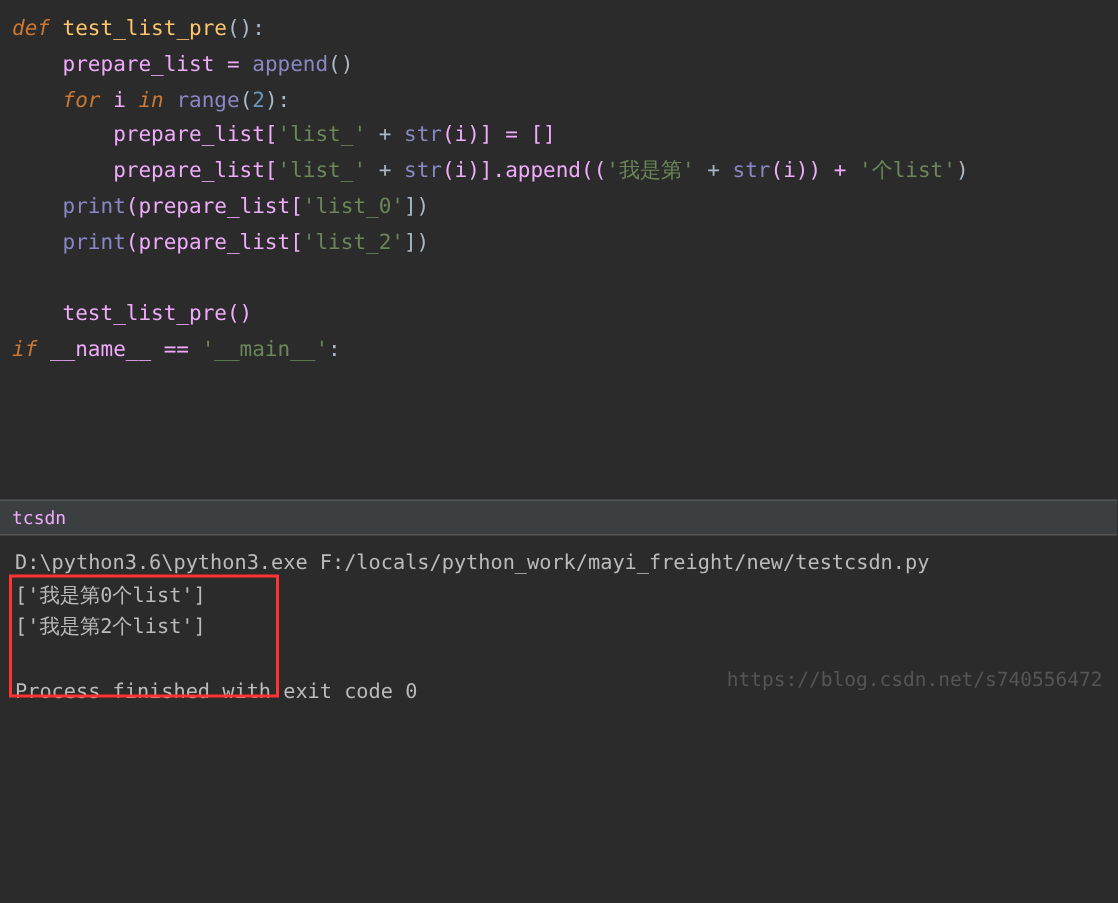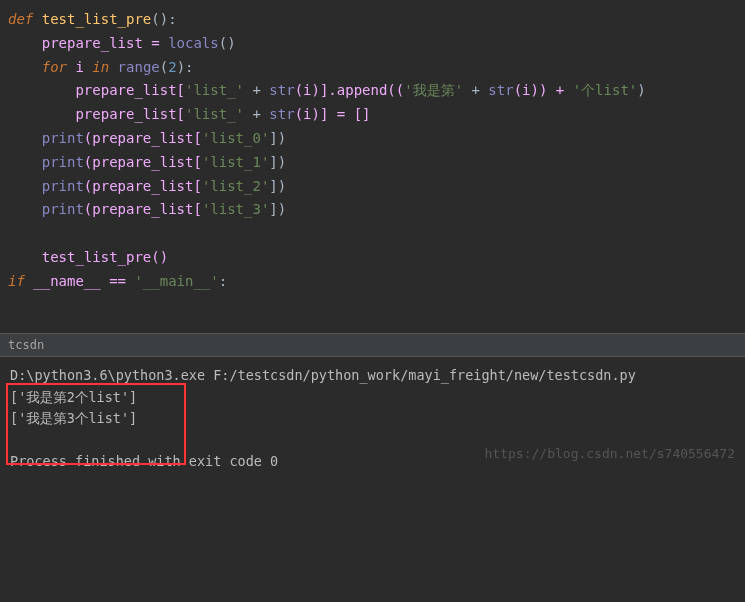--- a/index.html
+++ b/index.html
@@ -30,21 +30,21 @@
     .str { color: #6a8759; }
     .builtin { color: #8888c6; }
     .num { color: #6897bb; }
     .paren { color: #a9b7c6; }
     .op { color: #a9b7c6; }
     .ident { color: #f0abfc; }
     .tab-bar {
       background: #3c3f41;
       padding: 4px 8px;
       font-size: 12px;
-      color: #a3a3a3;
+      color: #f0abfc;
       border-top: 1px solid #555;
     }
     .console-pane {
       background: #2b2b2b;
       padding: 8px 10px;
       border-top: 1px solid #555;
       line-height: 1.6;
       font-size: 13.5px;
       color: #bbb;
       position: relative;
@@ -67,38 +67,36 @@
       right: 10px;
       color: #555;
       font-size: 13px;
     }
   </style>
 </head>
 <body>
 
 <div class="editor-pane">
   <div class="code-line"><span class="kw">def</span><span class="fn"> test_list_pre</span><span class="paren">():</span></div>
-  <div class="code-line"><span class="ident">    prepare_list = </span><span class="builtin">locals</span><span class="paren">()</span></div>
+  <div class="code-line"><span class="ident">    prepare_list = </span><span class="builtin">append</span><span class="paren">()</span></div>
   <div class="code-line"><span class="kw">    for</span><span class="ident"> i </span><span class="kw">in</span><span class="builtin"> range</span><span class="paren">(</span><span class="num">2</span><span class="paren">):</span></div>
+  <div class="code-line"><span class="ident">        prepare_list[</span><span class="str">'list_'</span><span class="op"> + </span><span class="builtin">str</span><span class="ident">(i)] = []</span></div>
   <div class="code-line"><span class="ident">        prepare_list[</span><span class="str">'list_'</span><span class="op"> + </span><span class="builtin">str</span><span class="ident">(i)].append((</span><span class="str">'我是第'</span><span class="op"> + </span><span class="builtin">str</span><span class="ident">(i)) + </span><span class="str">'个list'</span><span class="paren">)</span></div>
-  <div class="code-line"><span class="ident">        prepare_list[</span><span class="str">'list_'</span><span class="op"> + </span><span class="builtin">str</span><span class="ident">(i)] = []</span></div>
   <div class="code-line"><span class="builtin">    print</span><span class="ident">(prepare_list[</span><span class="str">'list_0'</span><span class="paren">])</span></div>
-  <div class="code-line"><span class="builtin">    print</span><span class="ident">(prepare_list[</span><span class="str">'list_1'</span><span class="paren">])</span></div>
   <div class="code-line"><span class="builtin">    print</span><span class="ident">(prepare_list[</span><span class="str">'list_2'</span><span class="paren">])</span></div>
-  <div class="code-line"><span class="builtin">    print</span><span class="ident">(prepare_list[</span><span class="str">'list_3'</span><span class="paren">])</span></div>
   <div class="code-line">&nbsp;</div>
   <div class="code-line"><span class="ident">    test_list_pre()</span></div>
   <div class="code-line"><span class="kw">if</span><span class="ident"> __name__ == </span><span class="str">'__main__'</span><span class="paren">:</span></div>
 </div>
 
 <div class="tab-bar">
   <span>tcsdn</span>
 </div>
 
 <div class="console-pane">
-  <div class="console-line">D:\python3.6\python3.exe F:/testcsdn/python_work/mayi_freight/new/testcsdn.py</div>
+  <div class="console-line">D:\python3.6\python3.exe F:/locals/python_work/mayi_freight/new/testcsdn.py</div>
+  <div class="console-line">['我是第0个list']</div>
   <div class="console-line">['我是第2个list']</div>
-  <div class="console-line">['我是第3个list']</div>
   <div class="console-line">&nbsp;</div>
   <div class="console-line">Process finished with exit code 0</div>
   <div class="highlight-box"></div>
   <div class="watermark">https://blog.csdn.net/s740556472</div>
 </div>
 
 </body></html>

